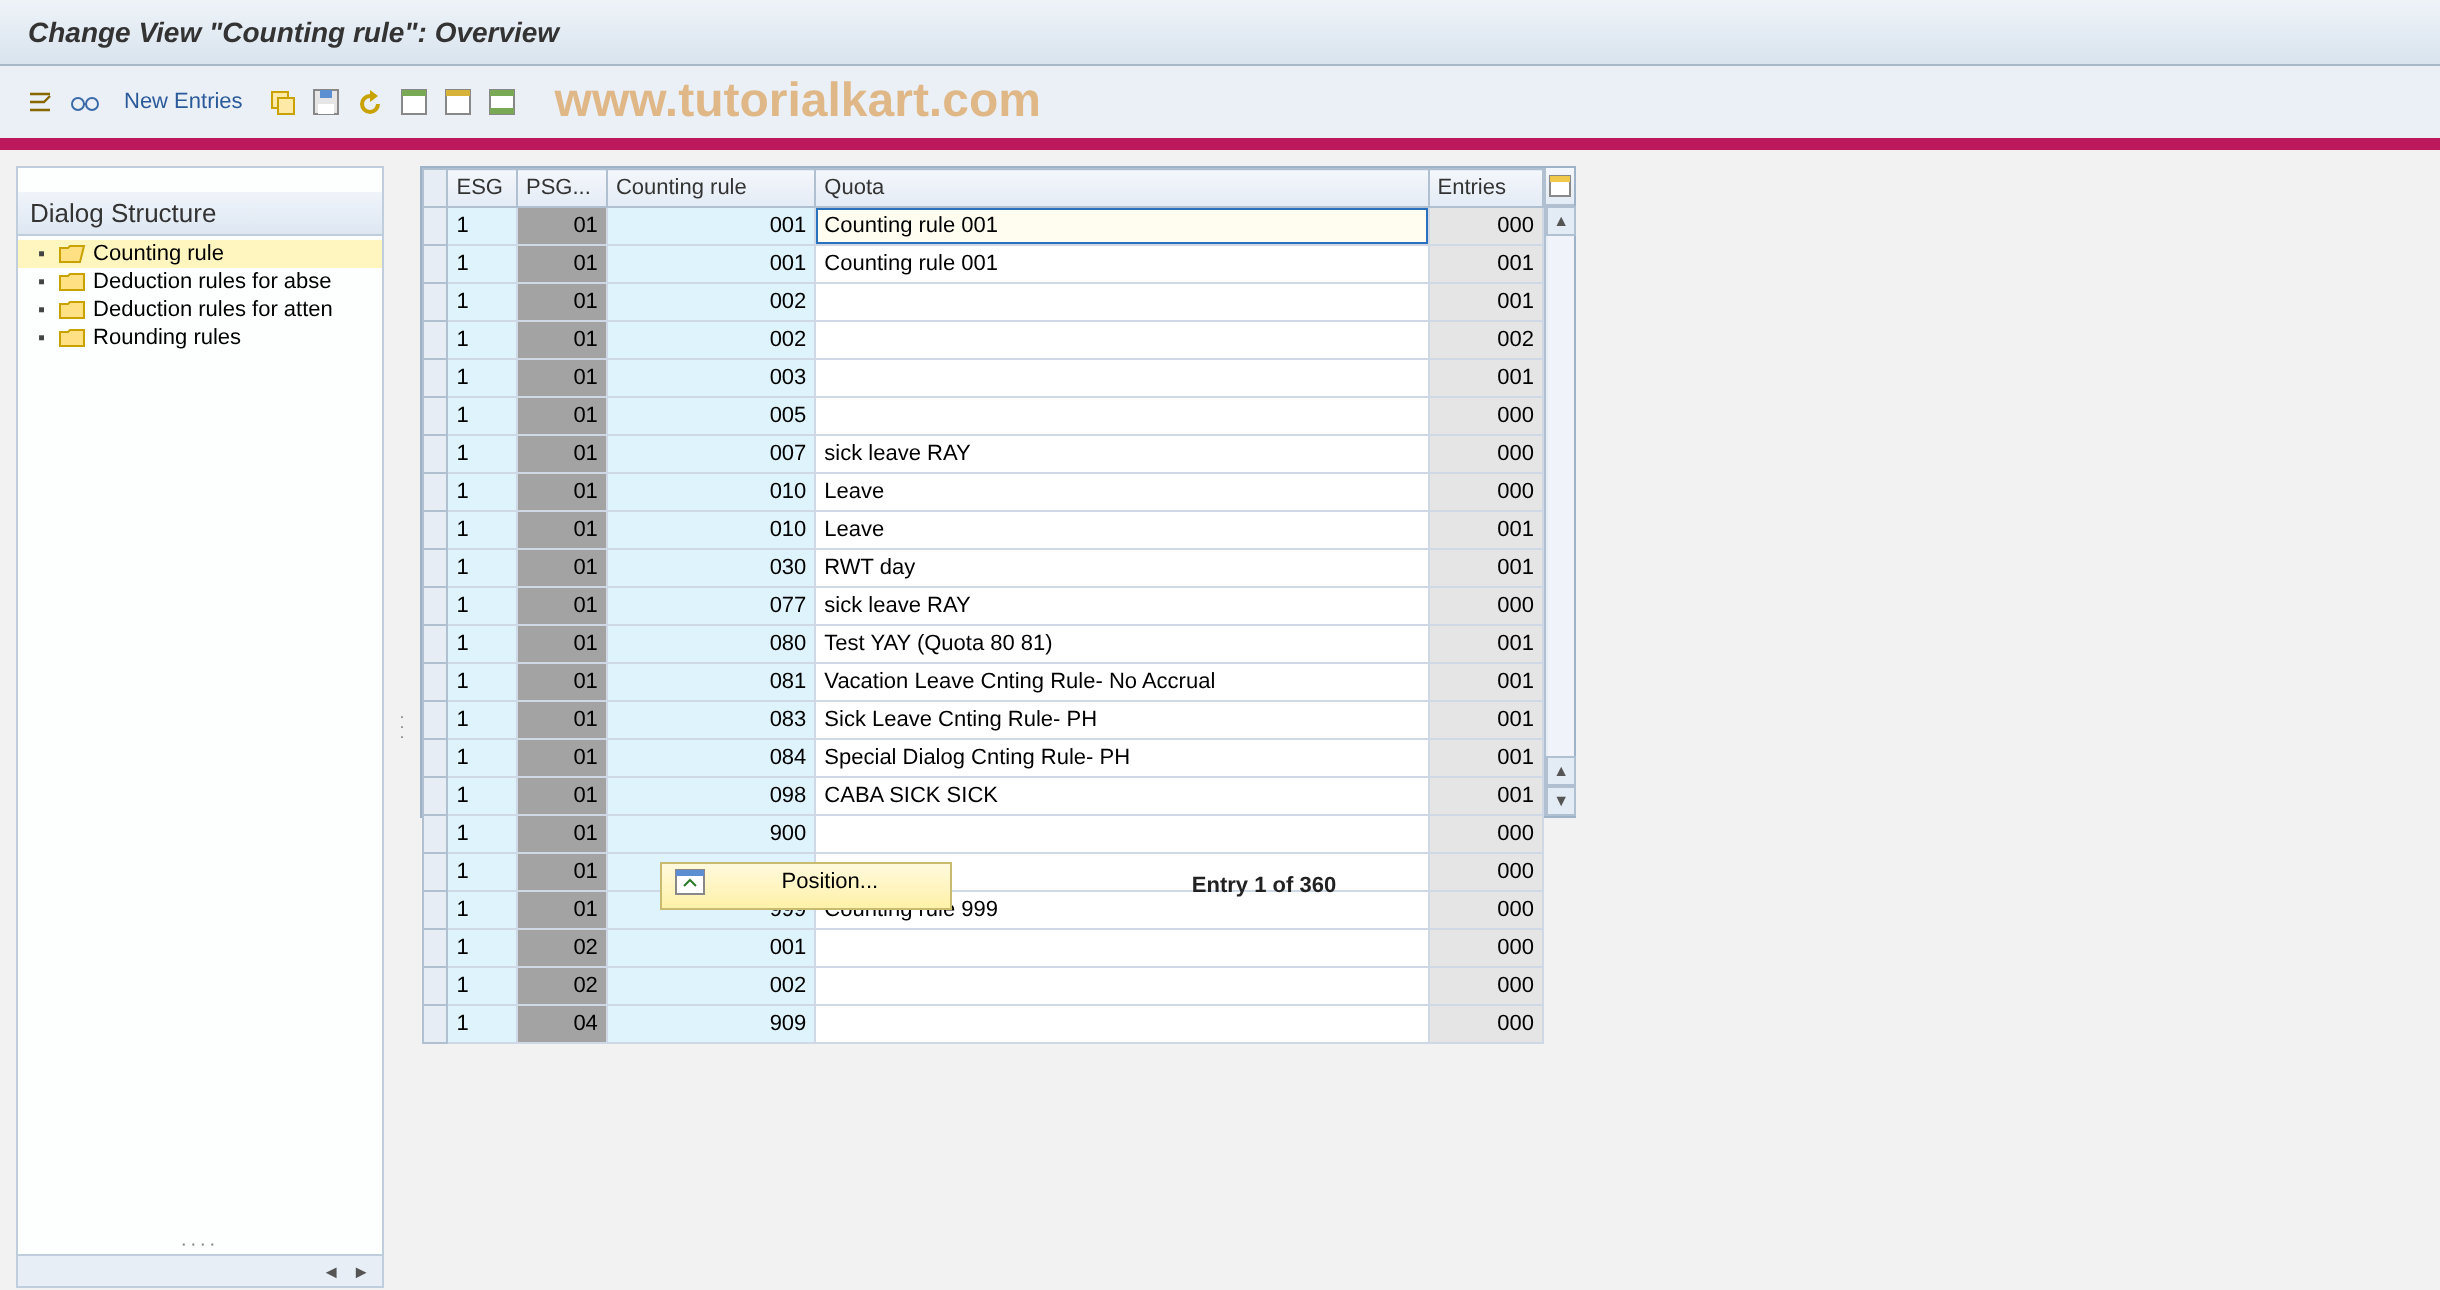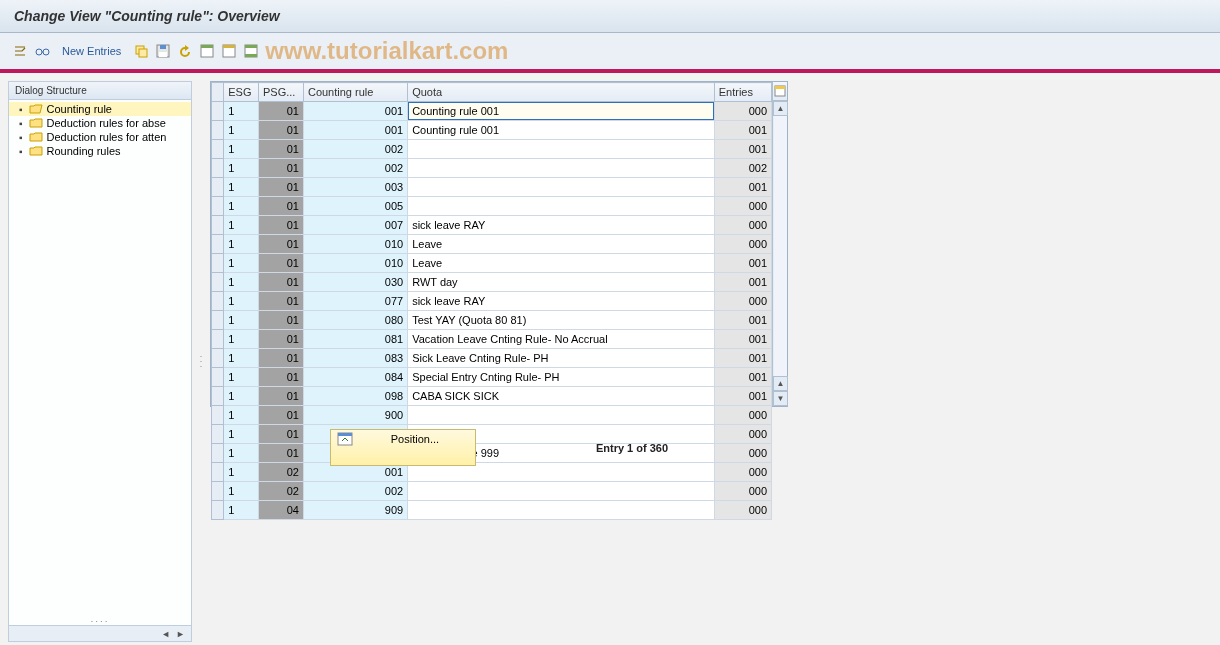--- a/index.html
+++ b/index.html
@@ -17,21 +17,21 @@
     background: linear-gradient(to bottom, #eef3f8 0%, #d9e4ee 100%);
     border-bottom: 1px solid #a8b8c8;
     padding: 8px 14px;
     font-size: 14px;
     font-weight: bold;
     font-style: italic;
     color: #333;
   }
   .toolbar {
     background: #eaf0f6;
-    border-bottom: 4px solid #be185d;
+    border-bottom: 6px solid #be185d;
     padding: 4px 12px;
     display: flex;
     align-items: center;
     gap: 6px;
   }
   .tool-icon {
     width: 16px;
     height: 16px;
     cursor: pointer;
     display: inline-flex;
@@ -55,22 +55,23 @@
     background: #fdfefe;
     border: 1px solid #c0cddd;
     display:flex;
     flex-direction:column;
     position: relative;
   }
   .left-panel-header {
     background: linear-gradient(to bottom,#f0f4fa,#dde7f2);
     border-bottom:1px solid #c0cddd;
     padding:3px 6px;
-    font-size:10px;
+    font-size:13px;
     color:#333;
+    margin-top:12px;
   }
   .tree {
     flex:1;
     overflow:hidden;
     padding:2px 0;
   }
   .tree-item {
     display:flex;
     align-items:center;
     padding:1px 4px 1px 10px;
@@ -211,32 +212,32 @@
     align-items:center;
     justify-content:center;
     gap:120px;
     margin-top:22px;
   }
   .position-btn {
     display:flex;
     align-items:center;
     background:linear-gradient(#fff9dd,#fff1a8);
     border:1px solid #c8bb70;
-    padding:2px 20px 19px 6px;
+    padding:2px 20px 6px 6px;
     cursor:pointer;
     gap:22px;
   }
   .position-btn .label { min-width:80px; text-align:center;}
   .entry-info { font-size:11px; color:#222;font-weight:bold;}
   .watermark {
     font-size:24px;
     font-weight:bold;
     color:#d88a2c;
     opacity:0.55;
-    margin-left:0;
+    margin-left:12px;
   }
   .mini-arrow { font-size:9px; color:#555; cursor:pointer; padding:0 2px;}
 </style>
 </head>
 <body>
 
 <div class="title-bar">Change View "Counting rule": Overview</div>
 
 <div class="toolbar">
   <span class="tool-icon">
@@ -460,21 +461,21 @@
               <td class="col-psg">01</td>
               <td class="col-rule">083</td>
               <td class="col-text">Sick Leave Cnting Rule- PH</td>
               <td class="col-num">001</td>
             </tr>
             <tr>
               <td class="rowhead"></td>
               <td class="col-esg">1</td>
               <td class="col-psg">01</td>
               <td class="col-rule">084</td>
-              <td class="col-text">Special Entry Cnting Rule- PH</td>
+              <td class="col-text">Special Dialog Cnting Rule- PH</td>
               <td class="col-num">001</td>
             </tr>
             <tr>
               <td class="rowhead"></td>
               <td class="col-esg">1</td>
               <td class="col-psg">01</td>
               <td class="col-rule">098</td>
               <td class="col-text">CABA SICK SICK</td>
               <td class="col-num">001</td>
             </tr>

